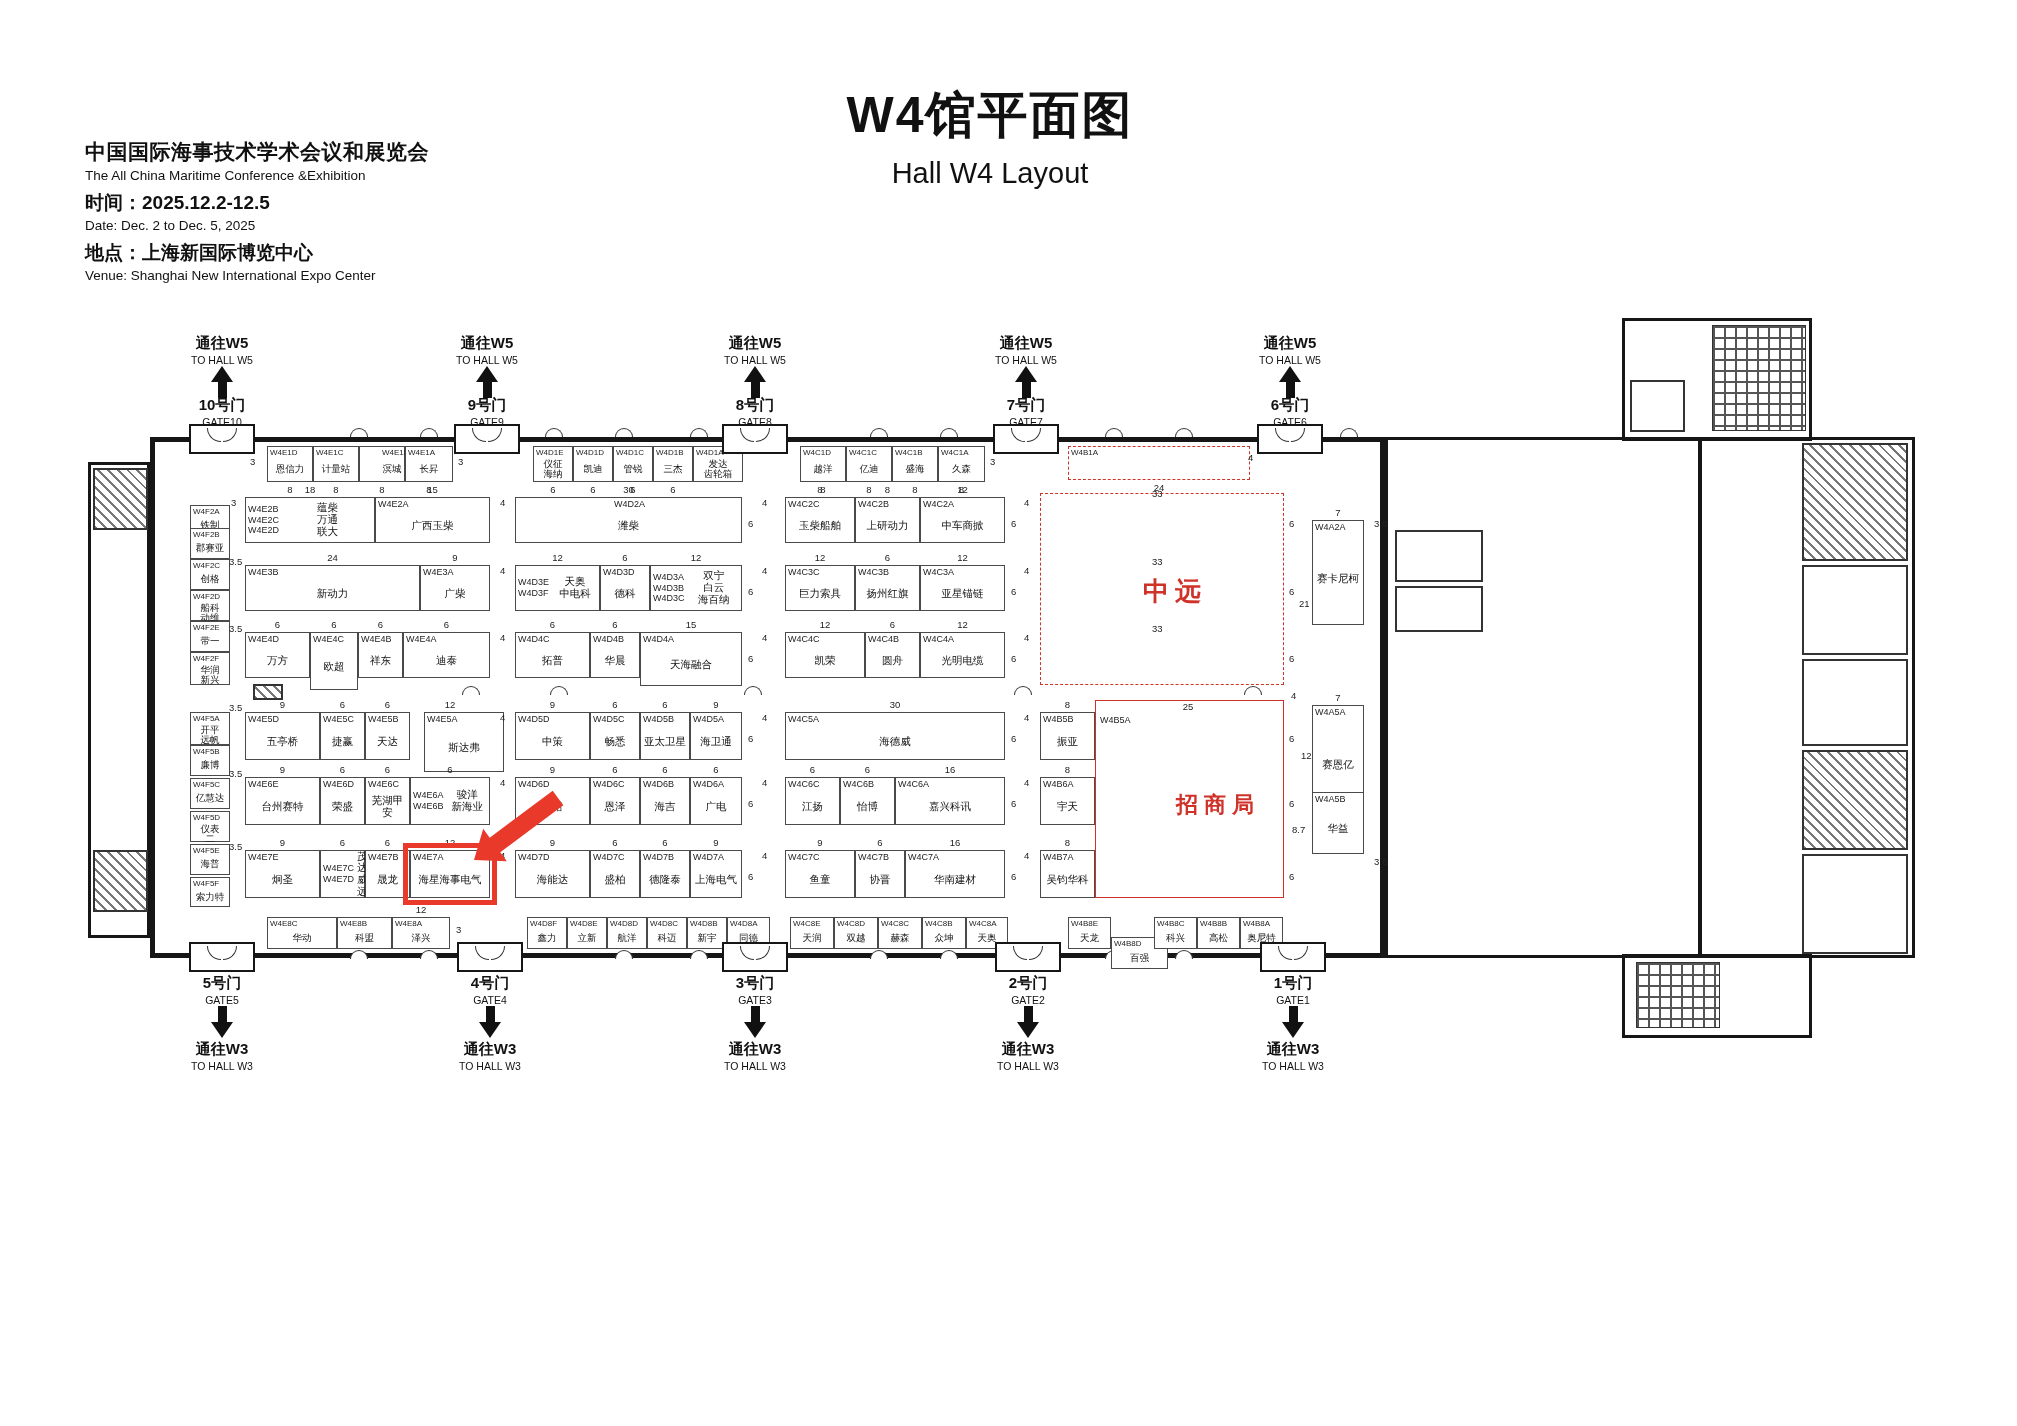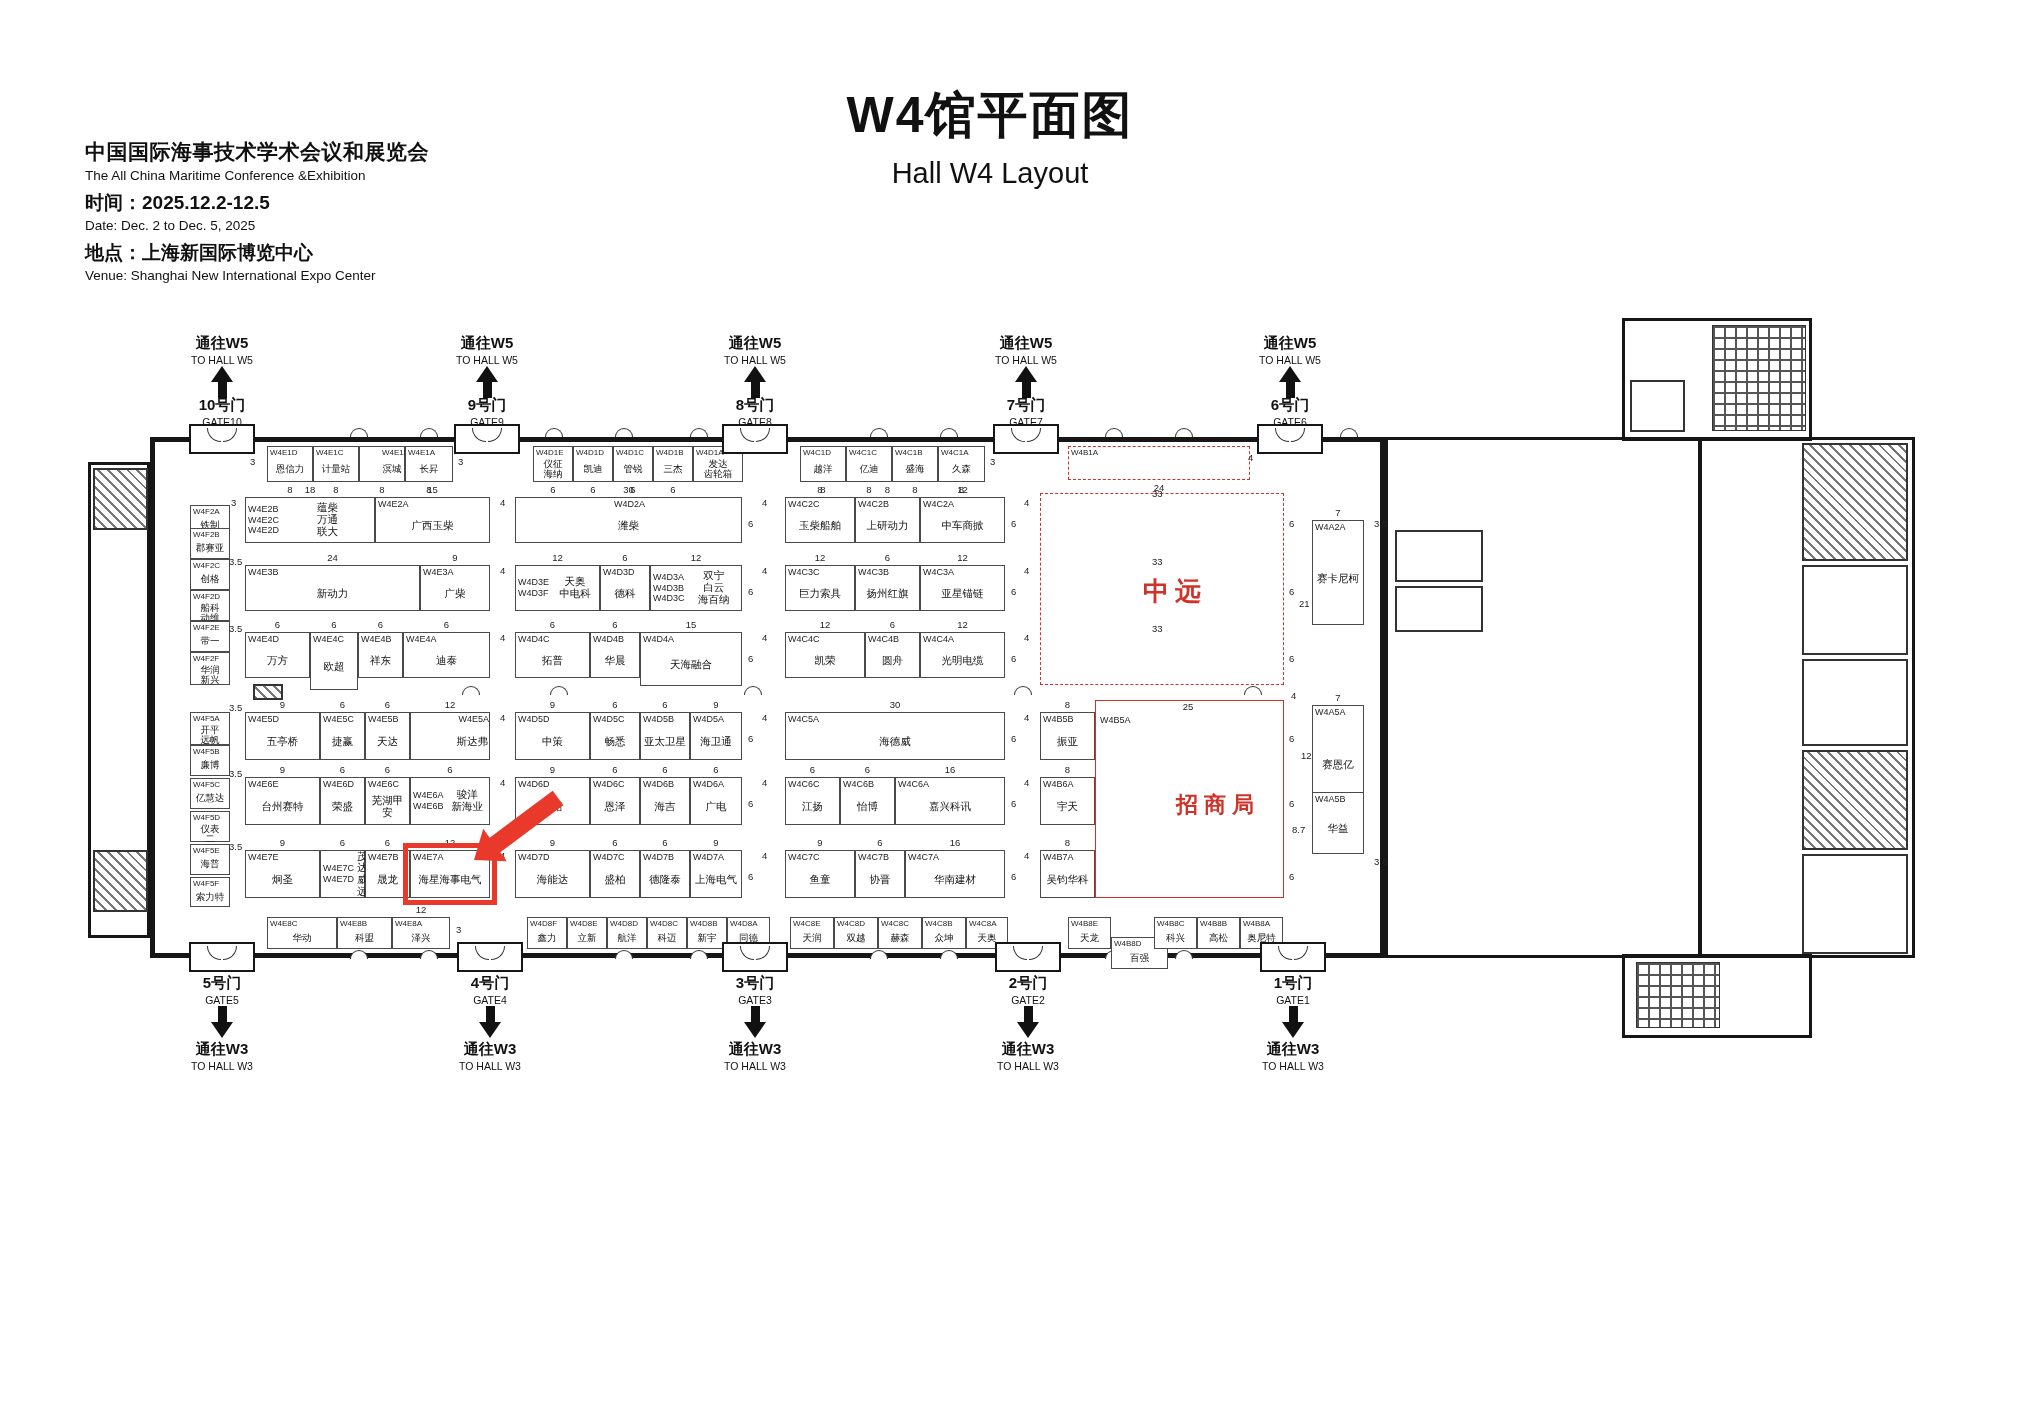--- a/index.html
+++ b/index.html
@@ -334,21 +334,21 @@
       <div class="booth" style="left: 320px; top: 712px; width: 45px; height: 48px;">
         <div class="bid">W4E5C</div>
         <div class="bname">捷赢</div>
       </div>
       <div class="dim" style="left: 320px; top: 699px; width: 45px;">6</div>
       <div class="booth" style="left: 365px; top: 712px; width: 45px; height: 48px;">
         <div class="bid">W4E5B</div>
         <div class="bname">天达</div>
       </div>
       <div class="dim" style="left: 365px; top: 699px; width: 45px;">6</div>
-      <div class="booth" style="left: 410px; top: 712px; width: 80px; height: 48px; align-items: flex-end;">
+      <div class="booth" style="left: 424px; top: 712px; width: 80px; height: 60px;">
         <div class="bid">W4E5A</div>
         <div class="bname">斯达弗</div>
       </div>
       <div class="dim" style="left: 410px; top: 699px; width: 80px;">12</div>
       <div class="booth" style="left: 515px; top: 712px; width: 75px; height: 48px;">
         <div class="bid">W4D5D</div>
         <div class="bname">中策</div>
       </div>
       <div class="dim" style="left: 515px; top: 699px; width: 75px;">9</div>
       <div class="booth" style="left: 590px; top: 712px; width: 50px; height: 48px;">

